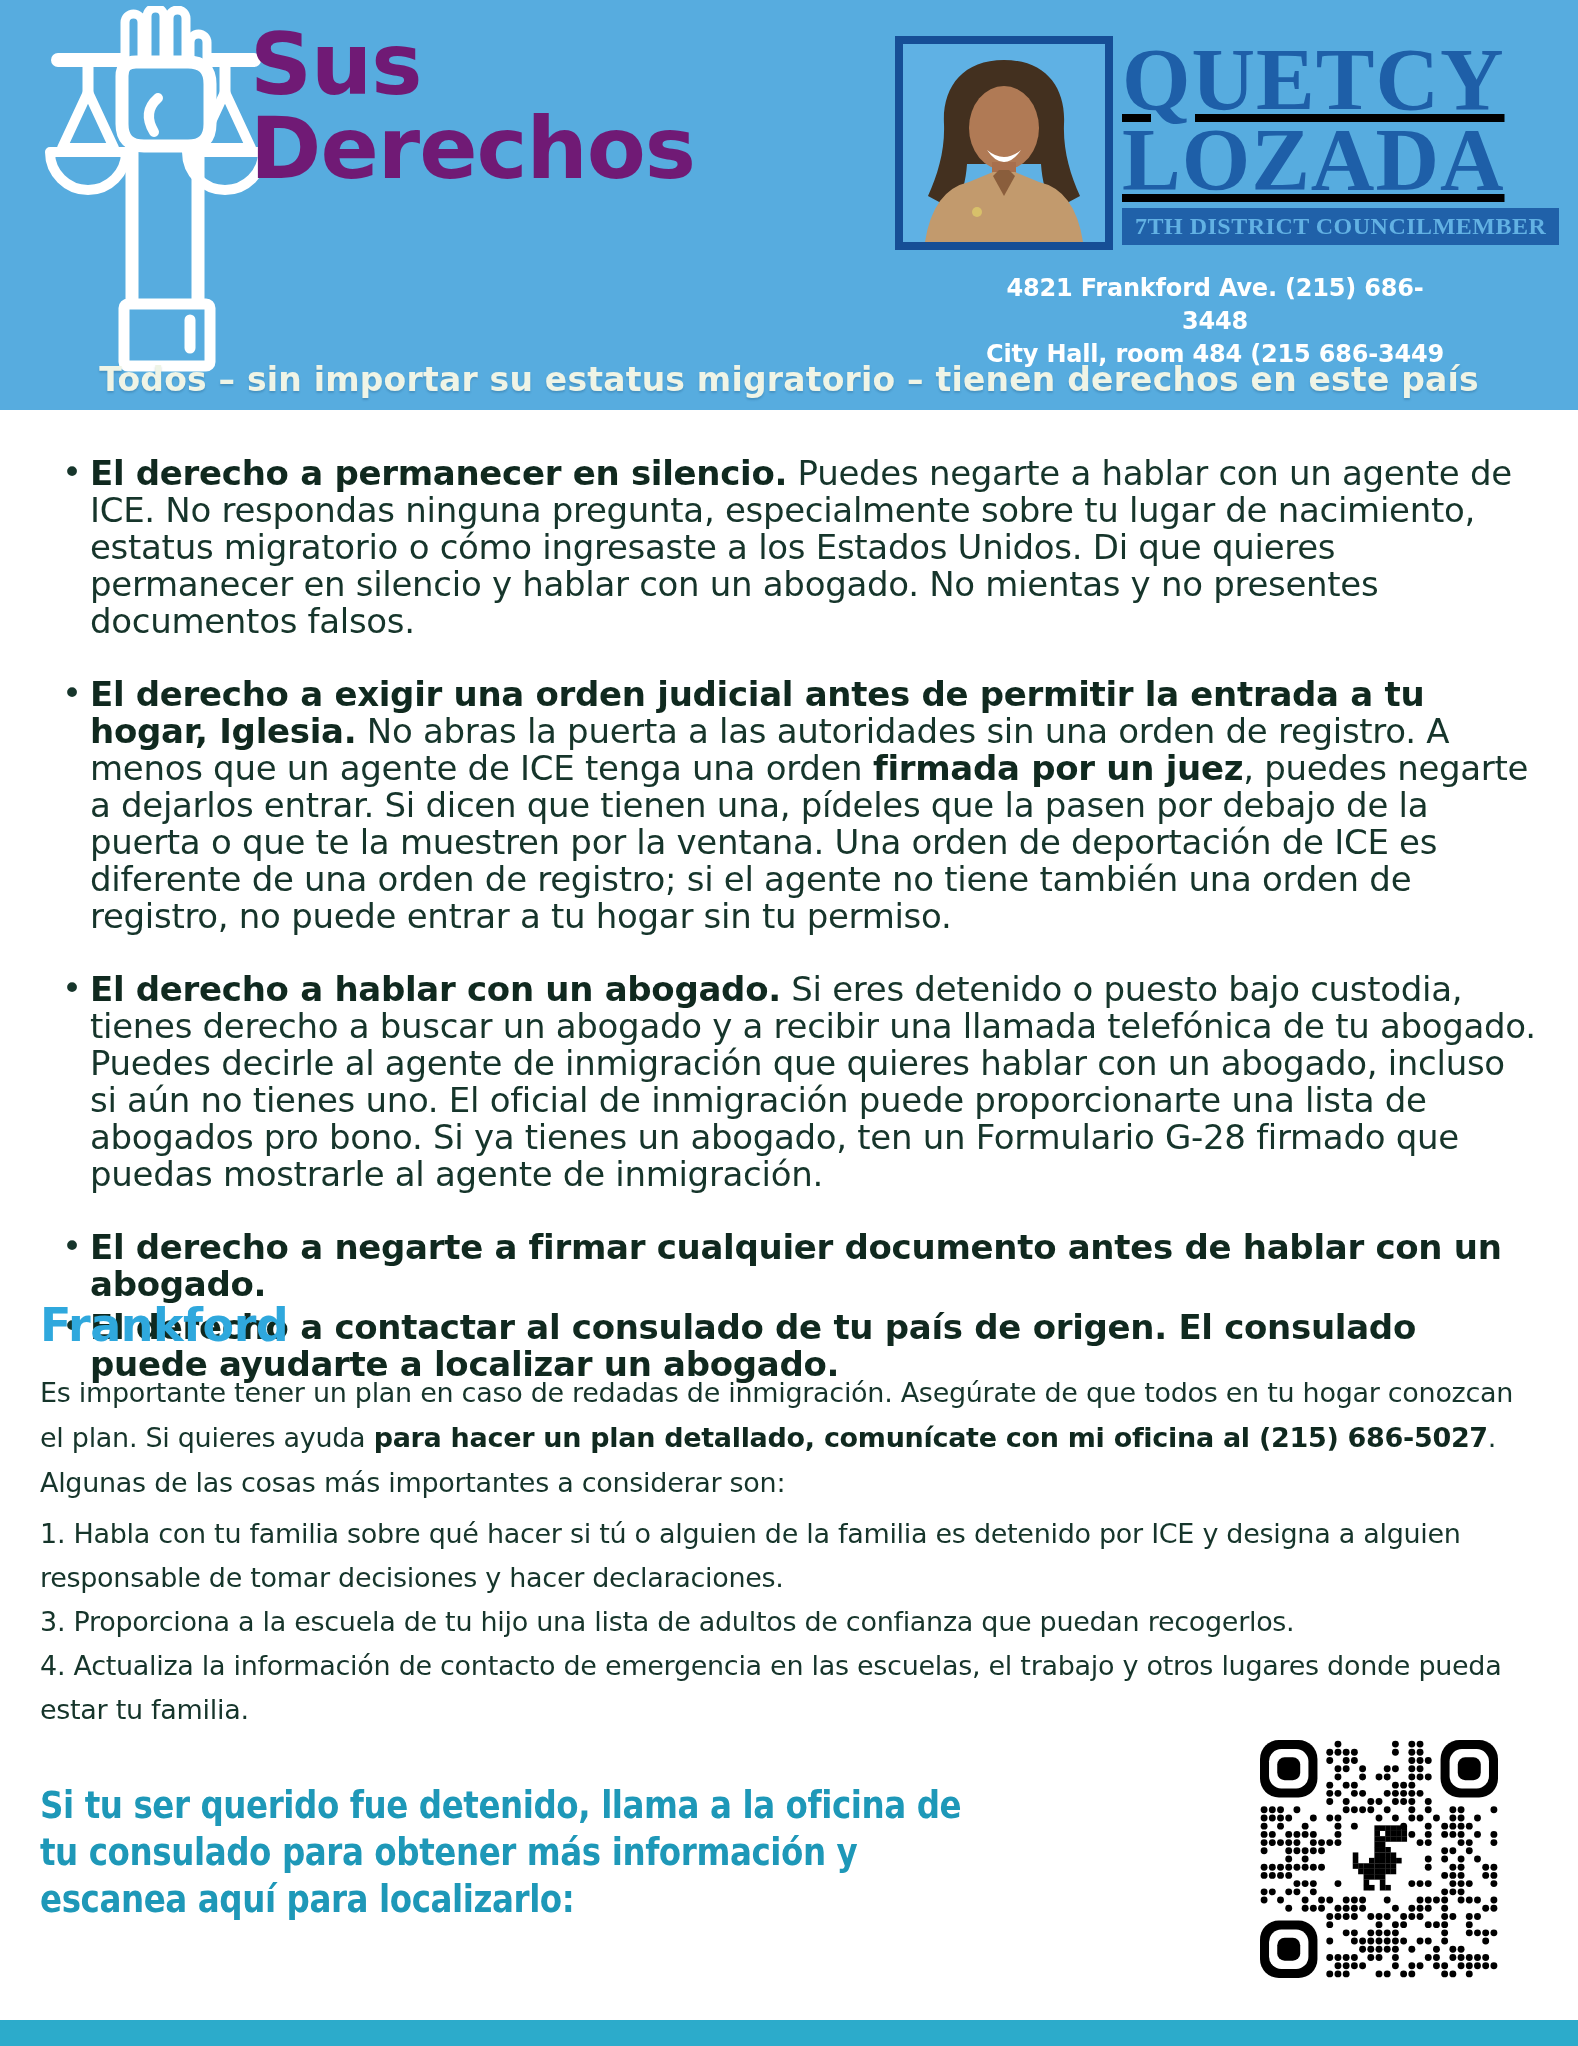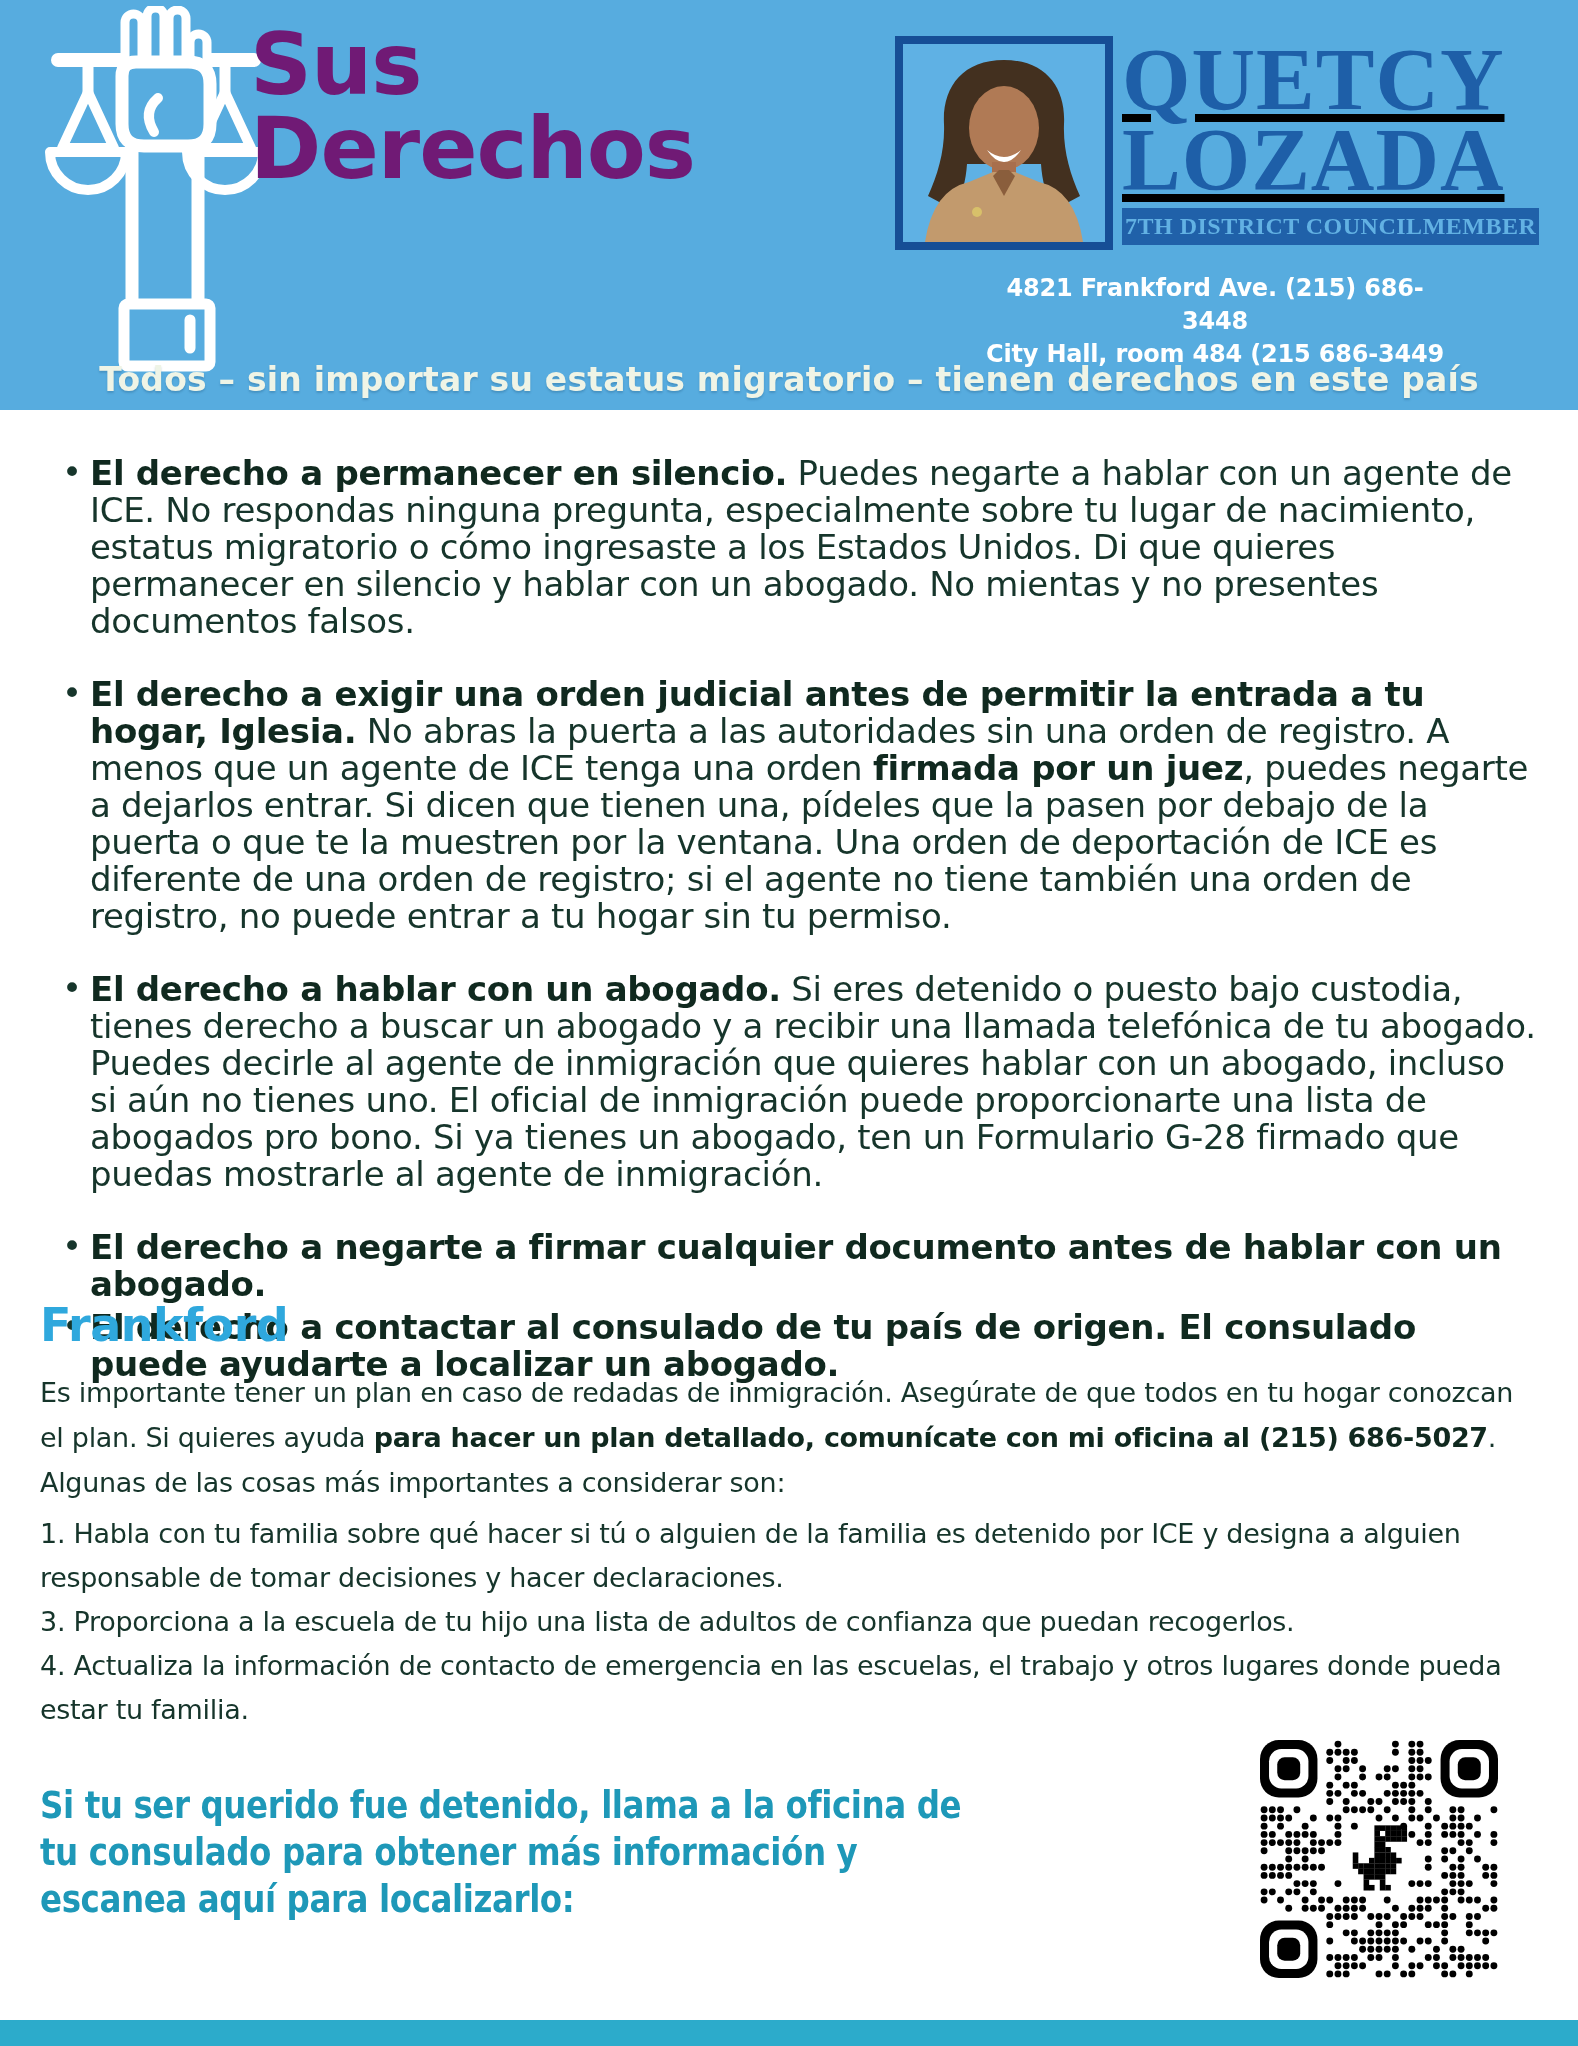--- a/index.html
+++ b/index.html
@@ -10,21 +10,21 @@
   .justice-icon{position:absolute;left:28px;top:6px;width:250px;height:372px;}
   .title{position:absolute;left:250px;top:22px;color:#701a75;font-weight:bold;
          font-size:86px;line-height:84px;letter-spacing:-1px;}
   .photo-frame{position:absolute;left:895px;top:36px;width:218px;height:214px;
                border:8px solid #164e96;box-sizing:border-box;background:#5fb1e4;overflow:hidden;}
   .name-block{position:absolute;left:1122px;top:40px;width:450px;text-decoration:underline;}
   .name-line{font-family:"Liberation Serif",serif;font-weight:bold;color:#1e5fa8;
              font-size:88px;line-height:80px;letter-spacing:1px;}
   .badge{display:inline-block;margin-top:8px;background:#2061a9;color:#62b1e3;
          font-family:"Liberation Serif",serif;font-weight:bold;font-size:24px;
-         padding:5px 3px;letter-spacing:0.5px;}
+         padding:5px 13px;letter-spacing:0.5px;}
   .contact{position:absolute;left:980px;top:272px;width:470px;text-align:center;color:#ffffff;
            font-weight:bold;font-size:24px;line-height:33px;letter-spacing:-0.2px;}
   .banner{position:absolute;left:0;top:360px;width:1578px;text-align:center;color:#eff4e6;
           font-weight:bold;font-size:33px;letter-spacing:0.2px;
           text-shadow:0 2px 2px rgba(20,70,110,0.25);}
   
   .rights{position:absolute;left:60px;top:455px;width:1478px;margin:0;padding:0;list-style:none;}
   .rights li{position:relative;padding-left:30px;margin-bottom:36px;color:#16352b;
              font-size:34px;line-height:37px;letter-spacing:-0.3px;}
   .rights li:nth-child(4){margin-bottom:6px;}

